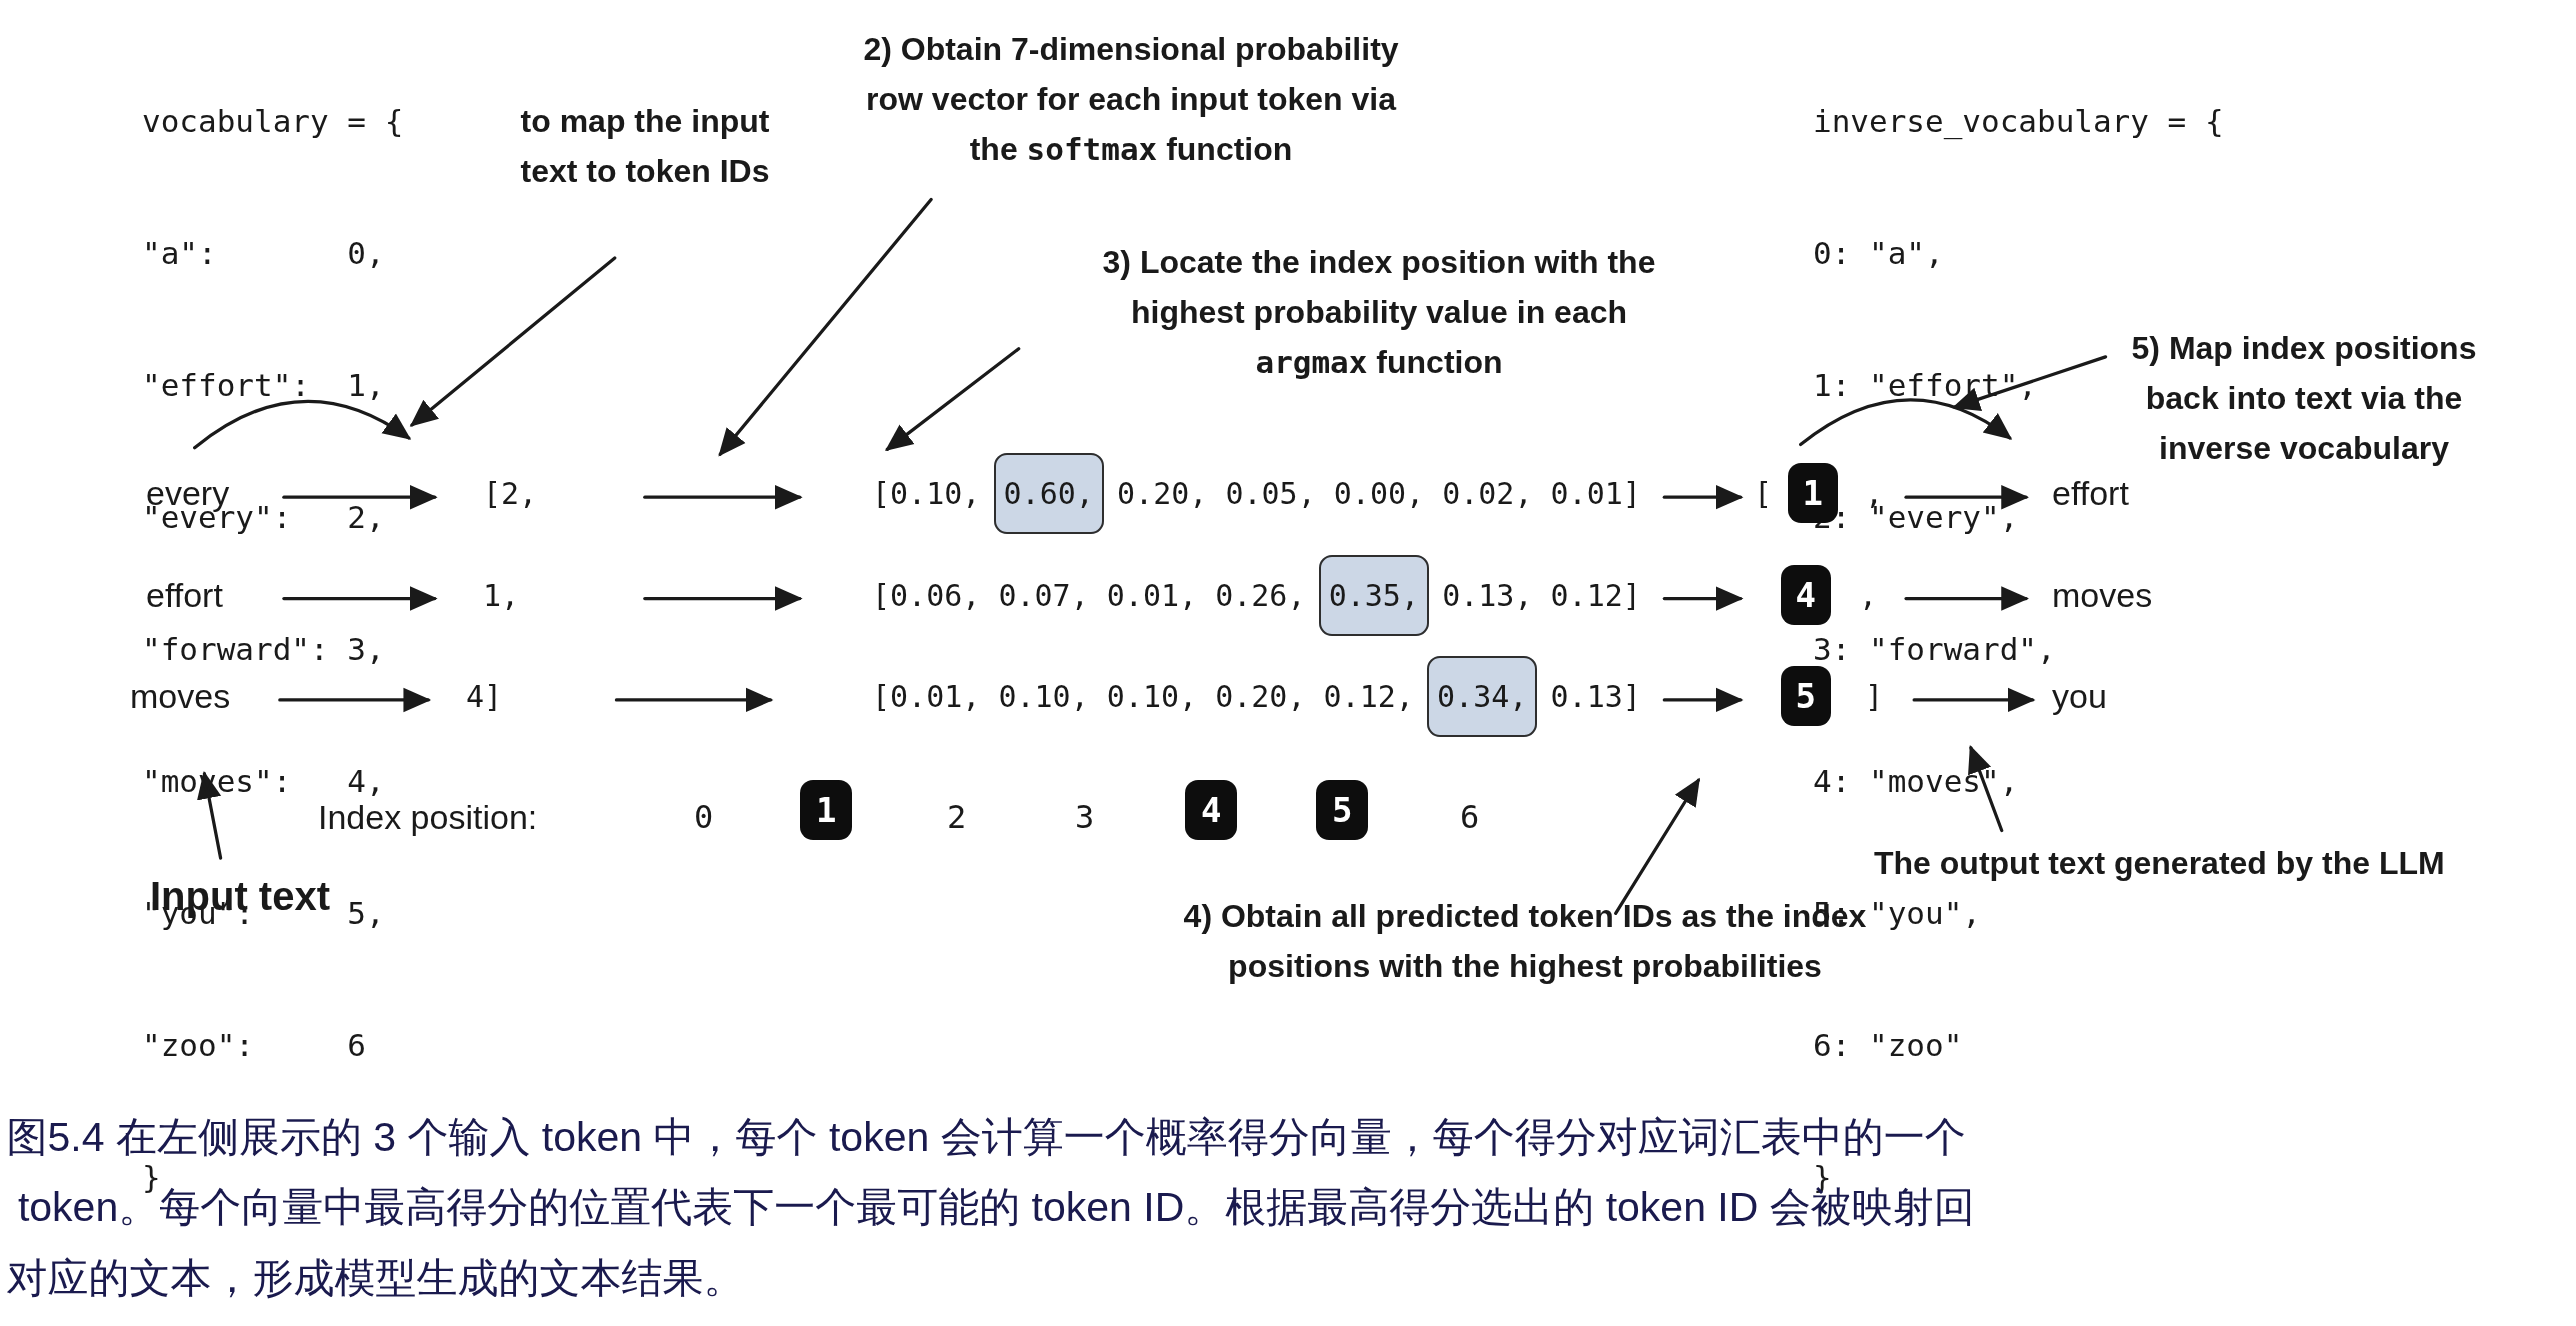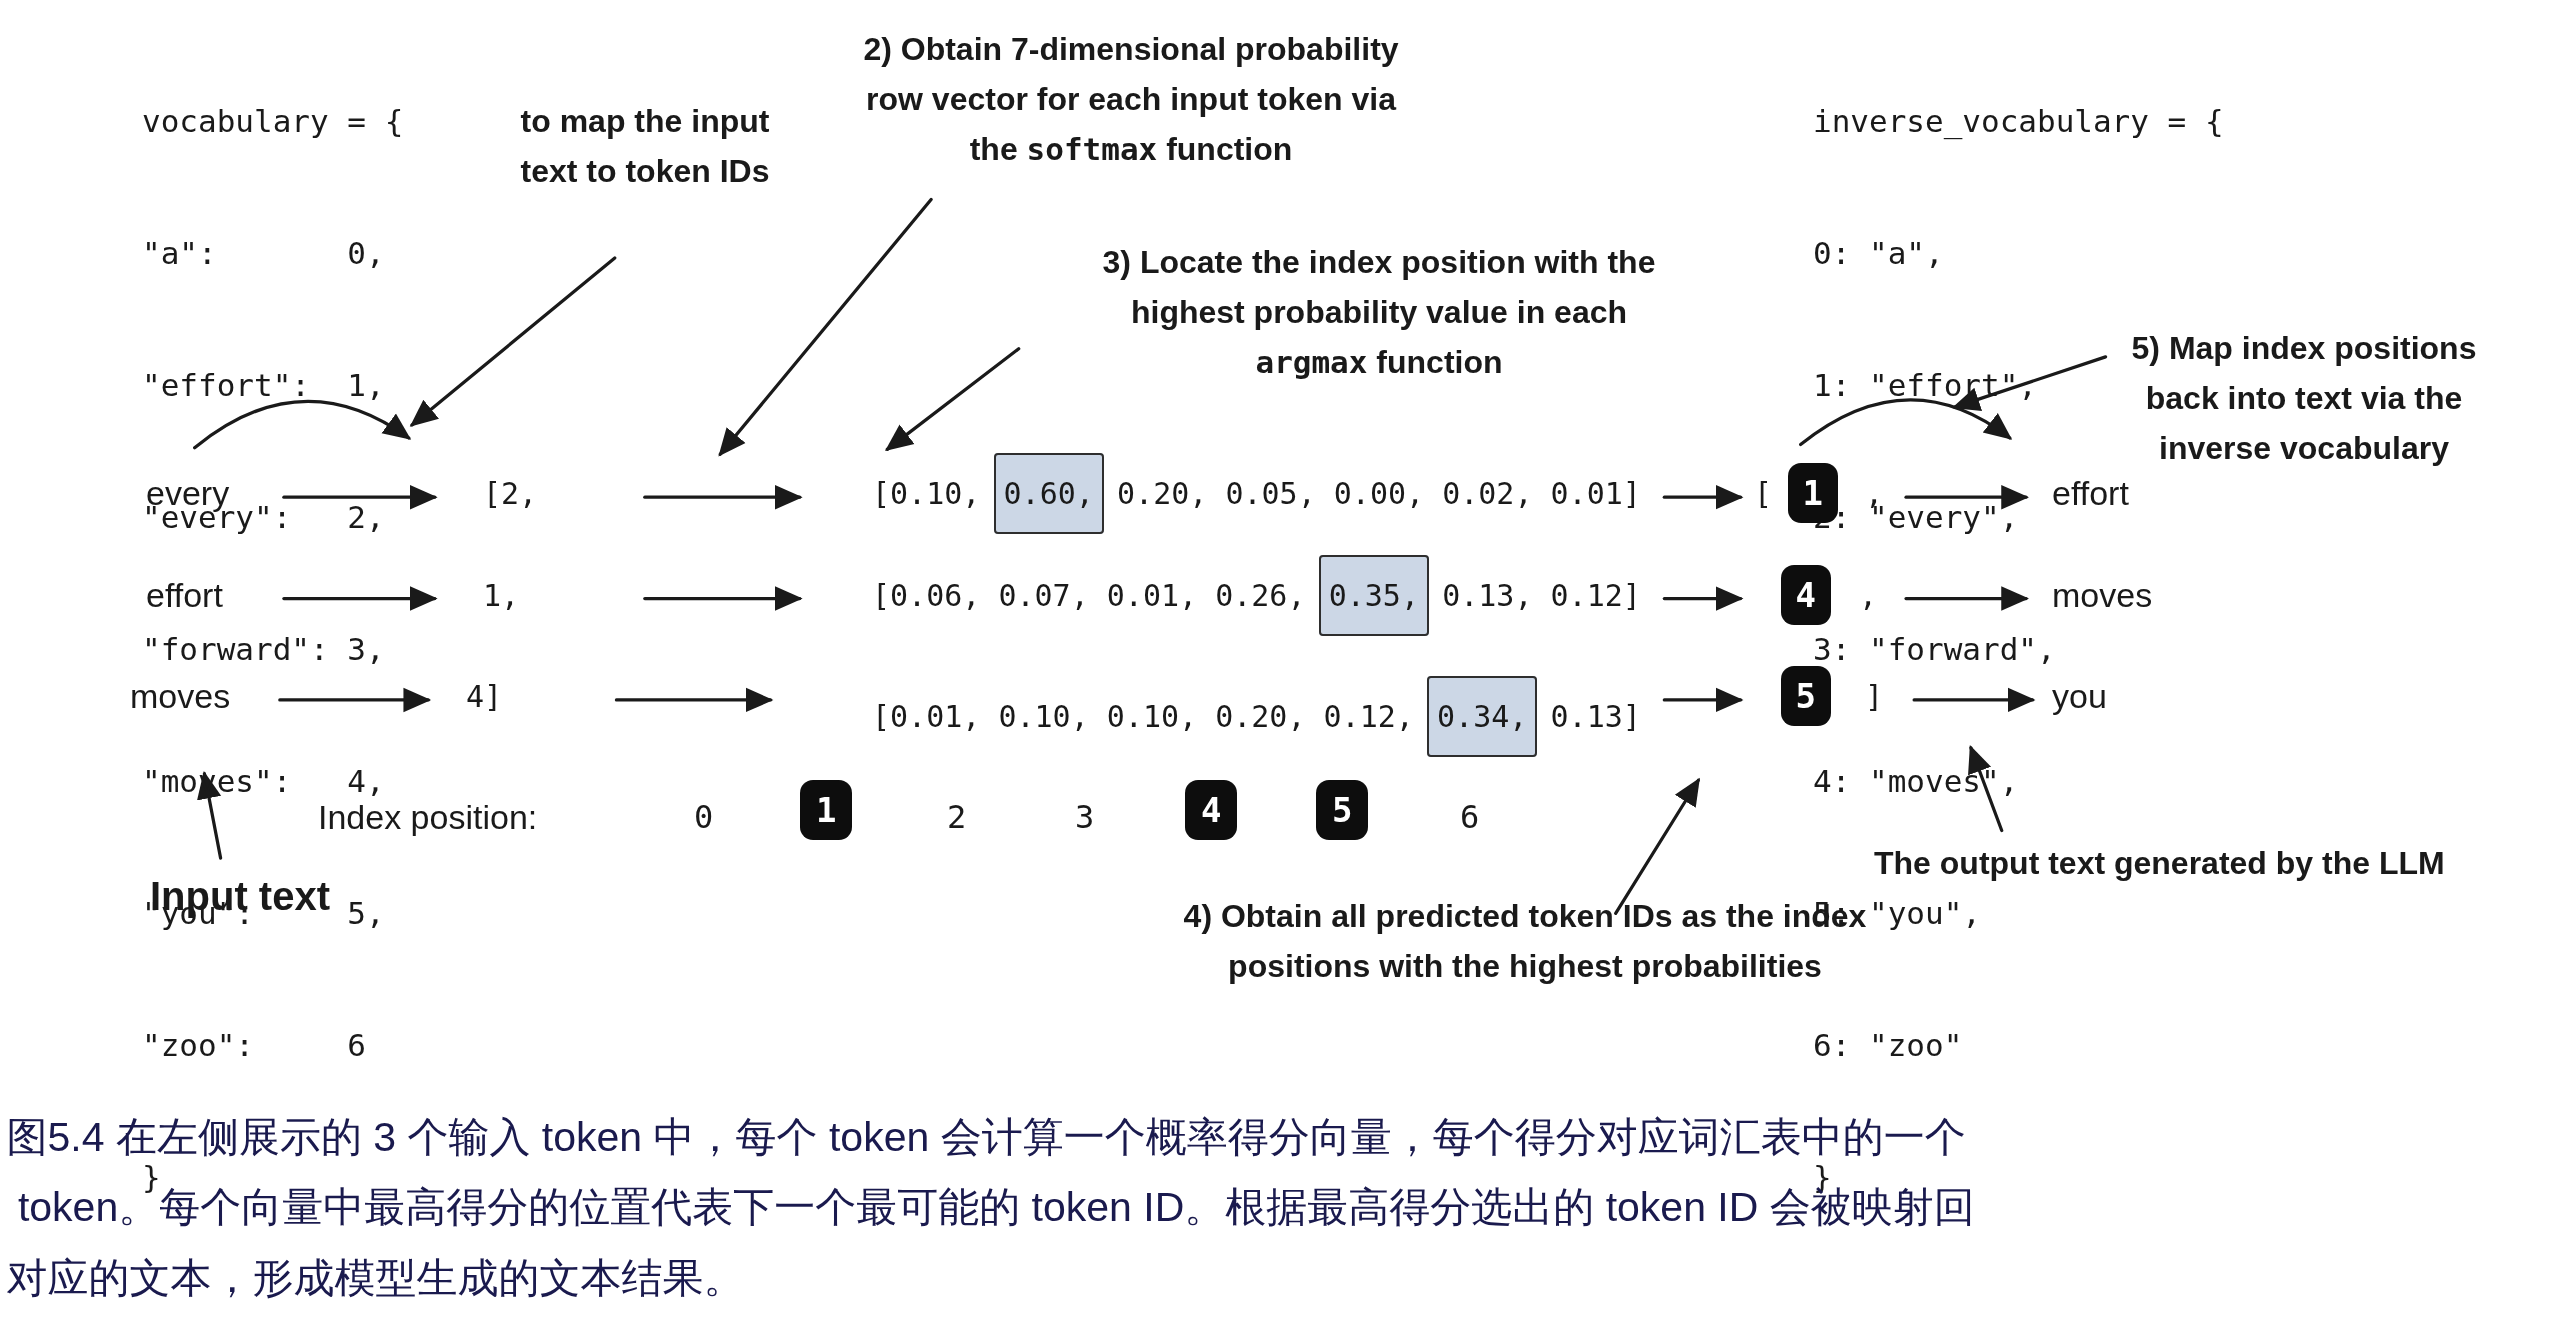--- a/index.html
+++ b/index.html
@@ -13,21 +13,21 @@
   .code{font-size:31px; line-height:44px;}
   .ann{font-weight:bold; font-size:32px; line-height:50px; text-align:center;}
   .ann .mono{font-weight:bold; font-size:31px;}
   .label-bold{font-weight:bold; font-size:32px;}
   .row{position:absolute; left:0; width:2092px; height:89px;}
   .row .w{position:absolute; top:0; font-size:34px;}
   .row .m{position:absolute; top:2.4px; font-size:30px; font-family:"DejaVu Sans Mono",monospace; white-space:pre;}
   .hl{
     background:var(--highlight_fill,#ccd7e6);
     border:2.4px solid var(--highlight_border,#2e2e2e);
-    border-radius:4px; padding:21px 8px; margin:0 -4.9px;
+    border-radius:13px; padding:21px 8px; margin:0 -4.9px;
   }
   .idbox{
     position:absolute; top:-11.4px; display:inline-block;
     background:var(--token_box_bg,#0d0d0d); color:var(--token_box_text,#ffffff);
     font-family:"DejaVu Sans Mono",monospace; font-weight:bold; font-size:34px;
     padding:13px 14.6px; border-radius:13px; line-height:1;
   }
   .idx-digit{position:absolute; top:798px; font-size:32px; font-family:"DejaVu Sans Mono",monospace;}
   .idx-box{
     position:absolute; top:780px; background:var(--token_box_bg,#0d0d0d); color:var(--token_box_text,#ffffff);
@@ -142,21 +142,21 @@
     <span class="m" style="left:483px;">1,</span>
     <span class="m" style="left:872px;"><span>[0.06, 0.07, 0.01, 0.26, </span><span class="hl">0.35,</span><span> 0.13, 0.12]</span></span>
     <span class="idbox" style="left:1781px;">4</span>
     <span class="m" style="left:1859px;">,</span>
     <span class="w" style="left:2052px;">moves</span>
   </div>
 
   <div class="row" style="top:677px;">
     <span class="w" style="left:130px;">moves</span>
     <span class="m" style="left:466px;">4]</span>
-    <span class="m" style="left:872px;margin-top:20px;"><span>[0.01, 0.10, 0.10, 0.20, 0.12, </span><span class="hl">0.34,</span><span> 0.13]</span></span>
+    <span class="m" style="left:872px;"><span>[0.01, 0.10, 0.10, 0.20, 0.12, </span><span class="hl">0.34,</span><span> 0.13]</span></span>
     <span class="idbox" style="left:1781px;">5</span>
     <span class="m" style="left:1865px;">]</span>
     <span class="w" style="left:2052px;">you</span>
   </div>
 
   <div>
     <span class="abs" style="left:318px; top:798px; font-size:34px;">Index position:</span>
     <span class="idx-digit" style="left:694px;">0</span>
     <span class="idx-box" style="left:800px;">1</span>
     <span class="idx-digit" style="left:947px;">2</span>

